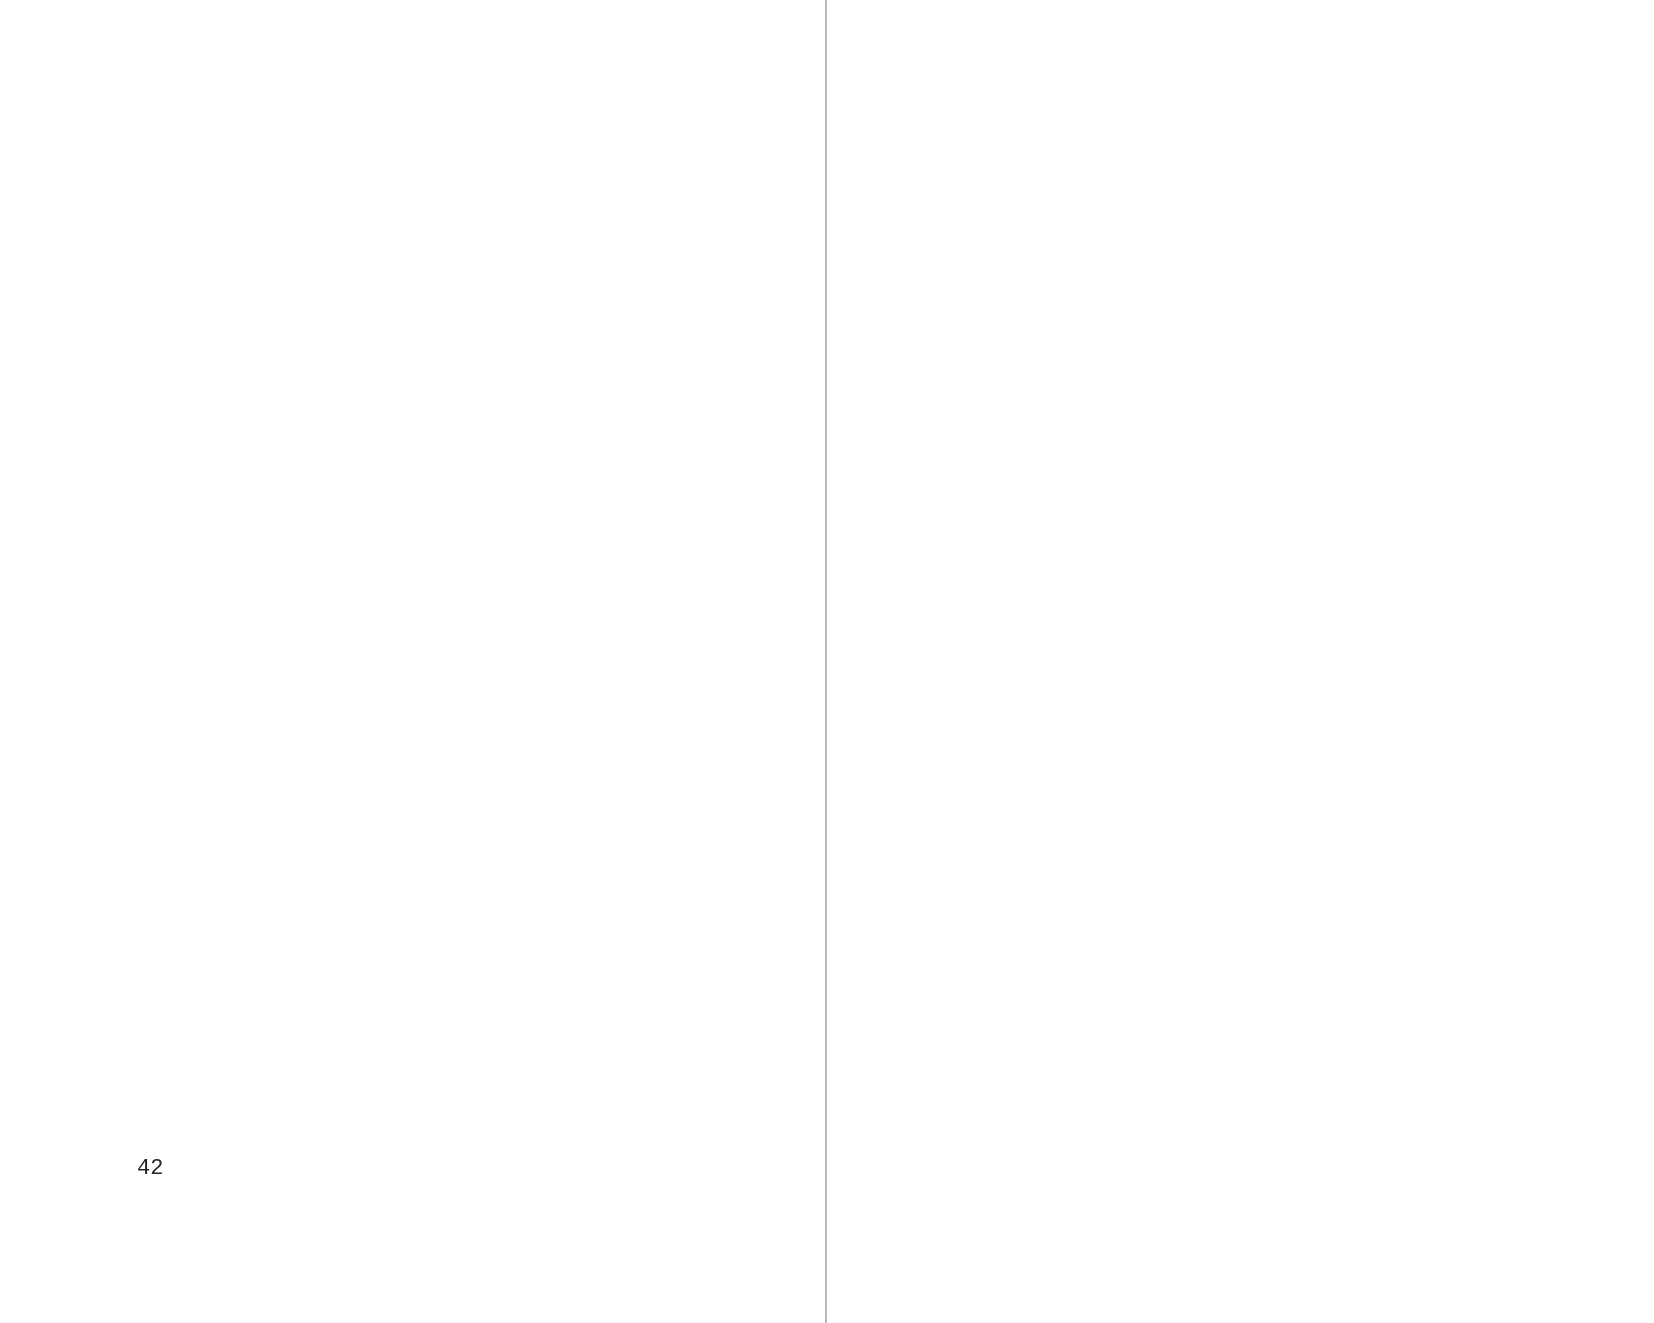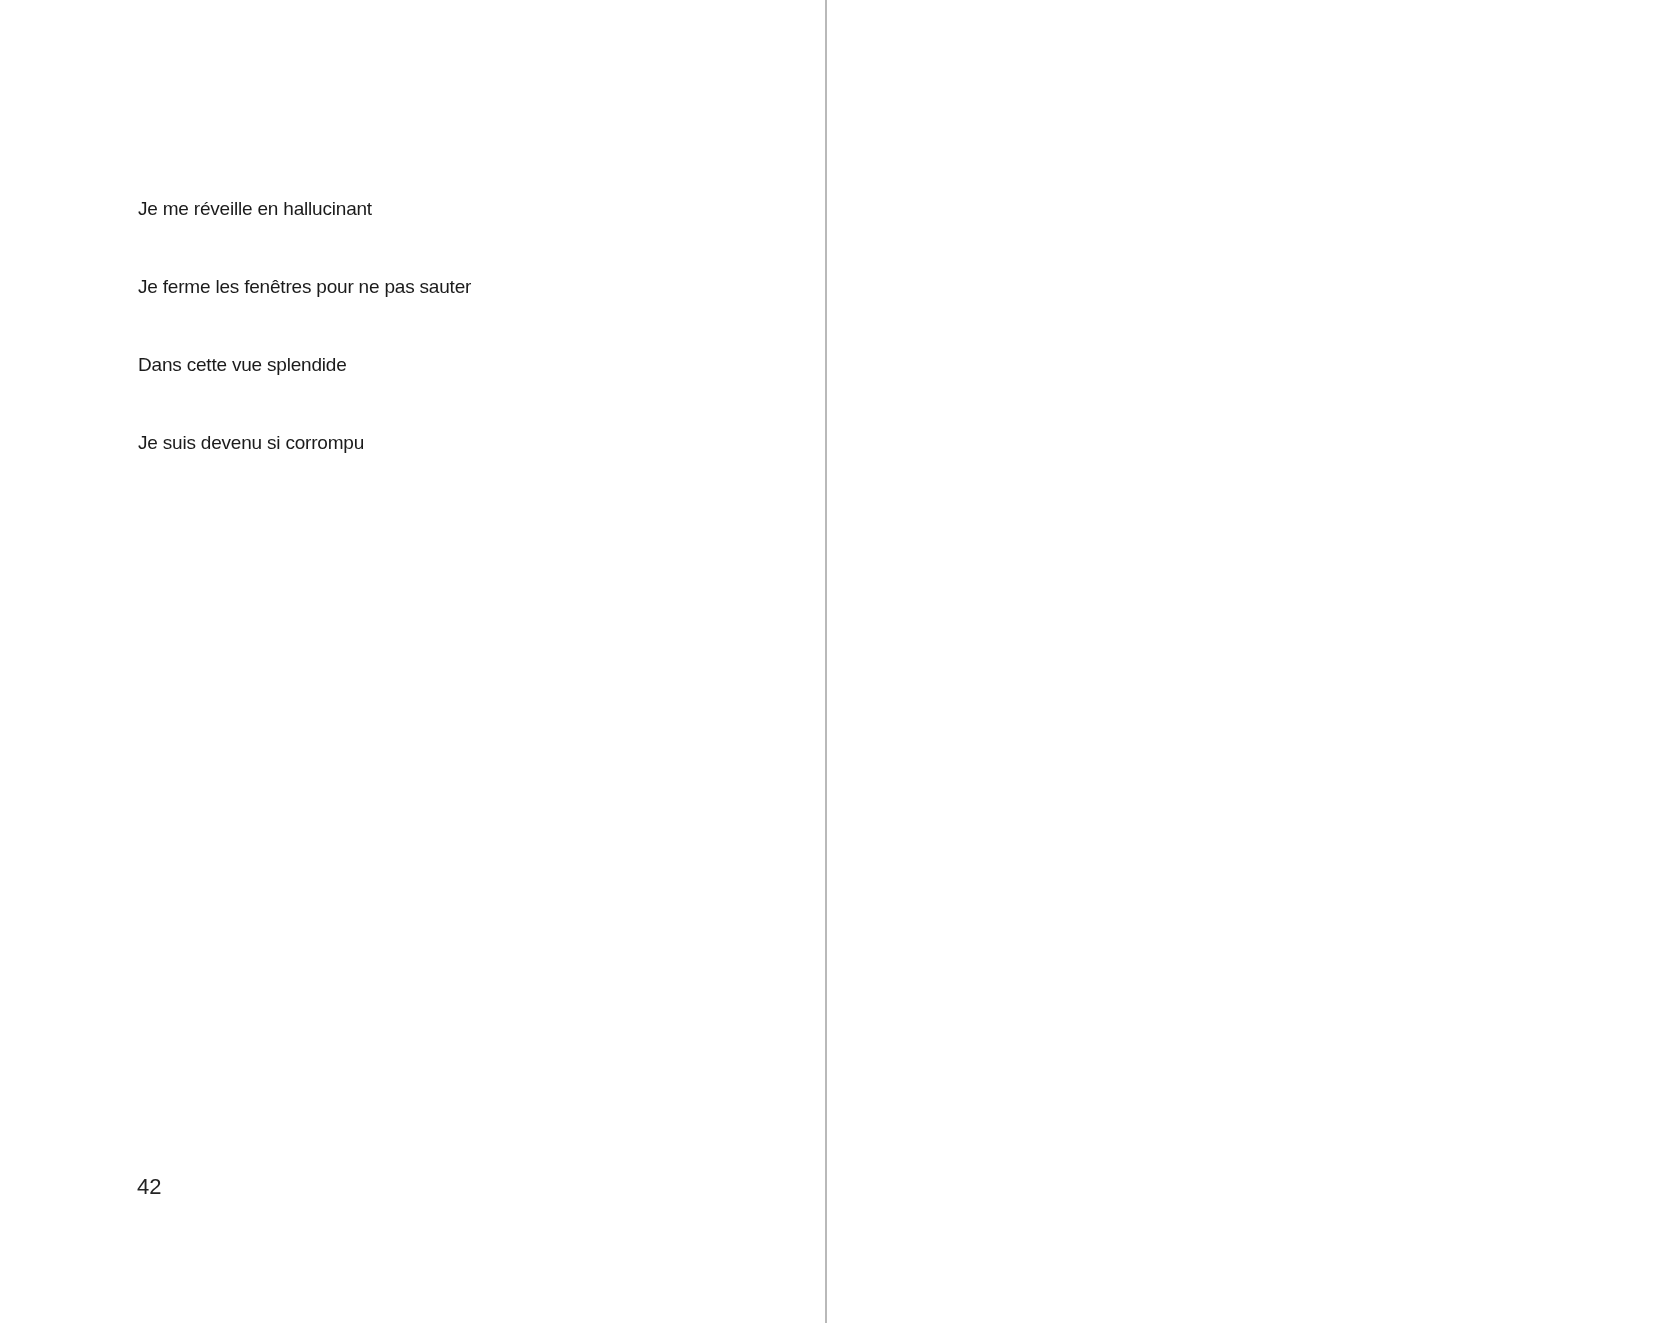--- a/index.html
+++ b/index.html
@@ -38,42 +38,35 @@
     top: 144px;
     font-family: "Liberation Sans", "DejaVu Sans", sans-serif;
     font-size: 19px;
     line-height: 26px;
     letter-spacing: -0.2px;
     color: #1b1b1b;
   }
   .folio {
     position: absolute;
     top: 1156px;
-    font-family: Liberation Sans, sans-serif;
+    font-family: Liberation Mono, monospace;
     font-size: 22px;
     line-height: 25px;
     color: #242424;
-    margin-top: 18px;
   }
   .folio-left  { left: 137px; }
 </style>
 </head>
 <body>
 
 <div class="spread">
 
   <div class="page-divider"></div>
 
   <div class="page page-left">
-    <div class="poem poem-fr">
-      <div class="line">Je me réveille en hallucinant</div>
-      <div class="line">Je ferme les fenêtres pour ne pas sauter</div>
-      <div class="line">Dans cette vue splendide</div>
-      <div class="line">Je suis devenu si corrompu</div>
-    </div>
     <div class="folio folio-left">42</div>
   </div>
 
   <div class="page page-right">
     
     
   </div>
 
 </div>
 

